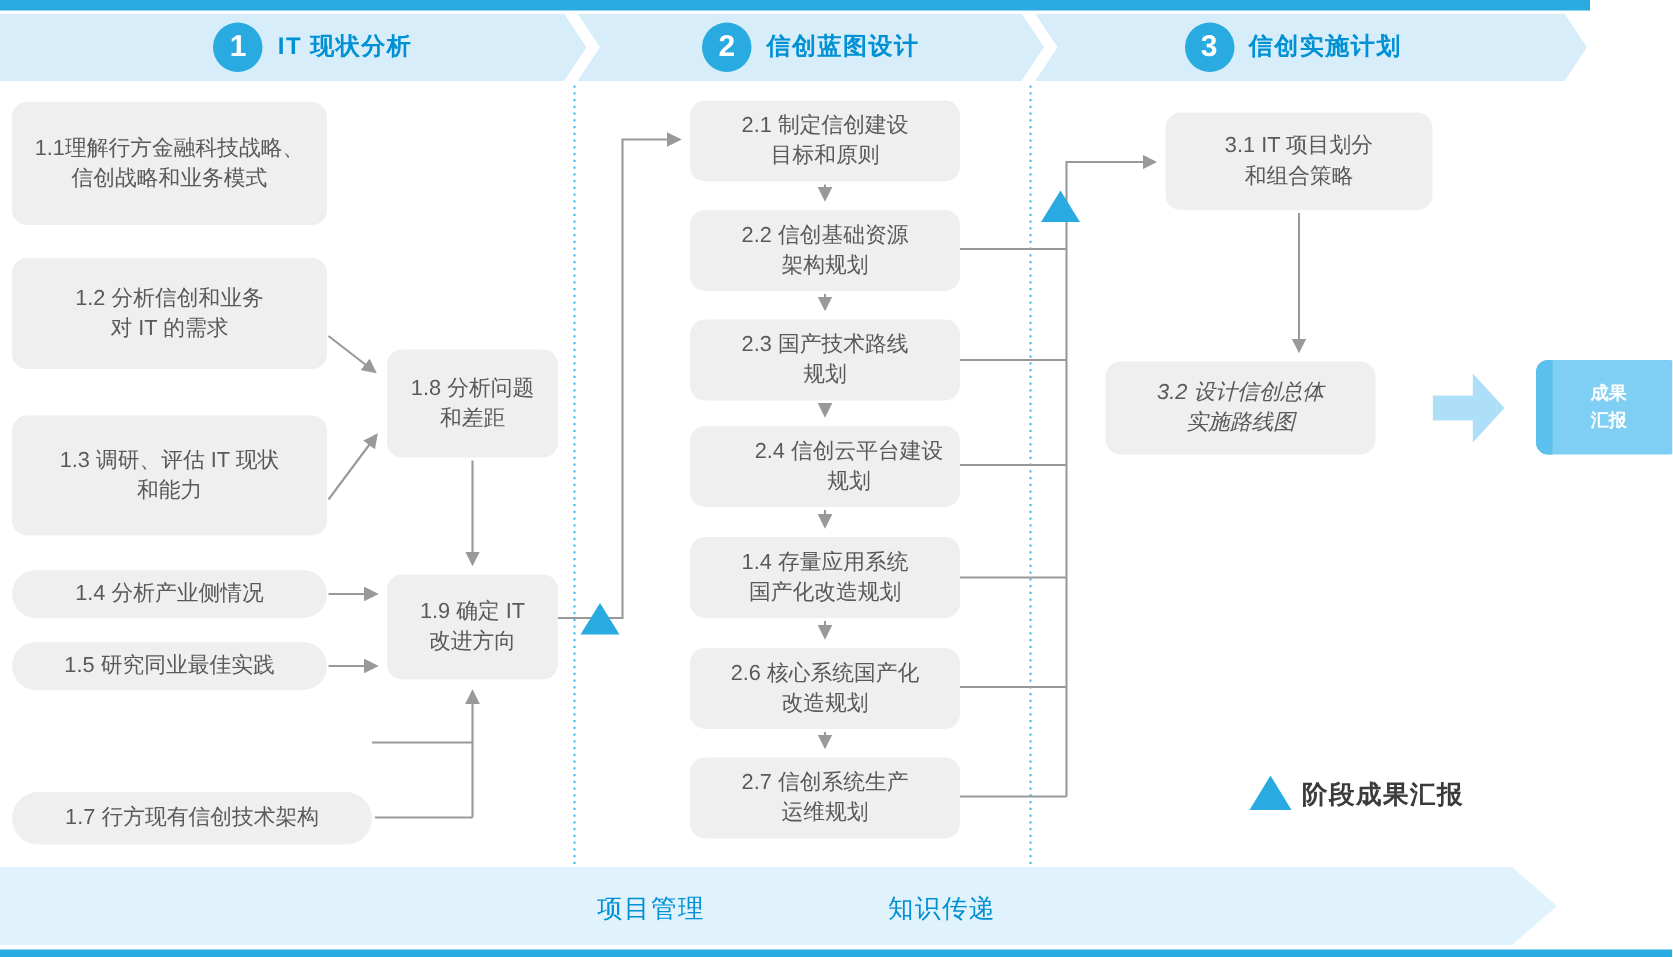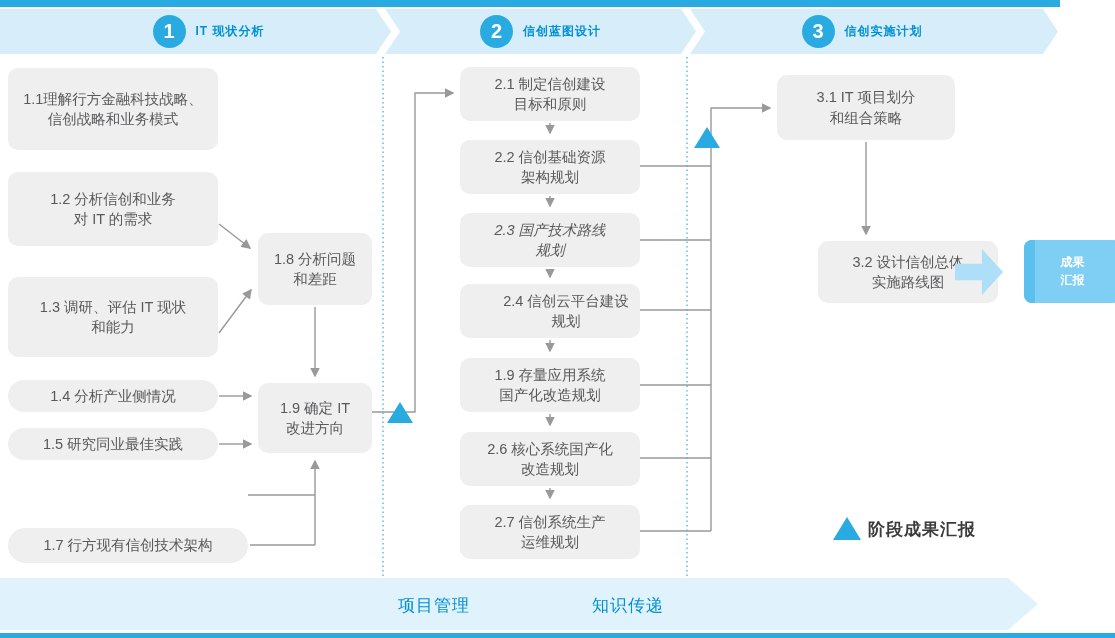--- a/index.html
+++ b/index.html
@@ -9,21 +9,21 @@
   .abs { position:absolute; }
 
   .topstrip { left:0; top:0; width:1060px; height:7px; background:#29ABE2; }
   .botstrip { left:0; top:633px; width:1115px; height:5px; background:#29ABE2; }
 
   .chev { top:9px; height:45px; background:#D7EEFA; display:flex; align-items:center; gap:10px; justify-content:center; }
   .chev-1 { left:0; width:391px; clip-path:polygon(0 0, calc(100% - 15px) 0, 100% 50%, calc(100% - 15px) 100%, 0 100%); padding-left:26px; }
   .chev-2 { left:385px; width:311px; clip-path:polygon(0 0, calc(100% - 15px) 0, 100% 50%, calc(100% - 15px) 100%, 0 100%, 15px 50%); }
   .chev-3 { left:690px; width:368px; clip-path:polygon(0 0, calc(100% - 15px) 0, 100% 50%, calc(100% - 15px) 100%, 0 100%, 15px 50%); padding-right:24px; }
   .chev .num { flex:0 0 auto; width:33px; height:33px; border-radius:50%; background:#29ABE2; color:#fff; font-weight:bold; font-size:20px; display:flex; align-items:center; justify-content:center; }
-  .chev .lbl { color:#0090D4; font-weight:bold; font-size:12px; letter-spacing:1px; }
+  .chev .lbl { color:#0090D4; font-weight:bold; font-size:16px; letter-spacing:1px; }
 
   .gbox { position:absolute; background:#EFEFEF; border-radius:10px; color:#58595B; font-size:14.5px; line-height:1.4; display:flex; align-items:center; justify-content:center; text-align:center; white-space:pre-line; padding:4px 6px; }
   .pill { border-radius:18px; white-space:nowrap; }
 
   .tri { position:absolute; width:0; height:0; border-left:13px solid transparent; border-right:13px solid transparent; border-bottom:21px solid #29ABE2; }
 
   .result-arrow { position:absolute; left:955px; top:249px; width:48px; height:46px; background:#AEDFF8;
     clip-path:polygon(0 32%, 56% 32%, 56% 0, 100% 50%, 56% 100%, 56% 68%, 0 68%); }
   .result-box { position:absolute; left:1024px; top:240px; width:97px; height:63px; background:#7FCEF3; border-radius:8px;
     color:#fff; font-weight:bold; font-size:12px; line-height:1.45; display:flex; align-items:center; justify-content:center;
@@ -71,34 +71,34 @@
   <div class="gbox pill" style="left:8px; top:528px; width:240px; height:35px;">1.7 行方现有信创技术架构</div>
   <div class="gbox" style="left:258px; top:233px; width:114px; height:72px;">1.8 分析问题
 和差距</div>
   <div class="gbox" style="left:258px; top:383px; width:114px; height:70px;">1.9 确定 IT
 改进方向</div>
 
   <div class="gbox" style="left:460px; top:67px;  width:180px; height:54px;">2.1 制定信创建设
 目标和原则</div>
   <div class="gbox" style="left:460px; top:140px; width:180px; height:54px;">2.2 信创基础资源
 架构规划</div>
-  <div class="gbox" style="left:460px; top:213px; width:180px; height:54px;font-style:italic;">2.3 国产技术路线
+  <div class="gbox" style="left:460px; top:213px; width:180px; height:54px;">2.3 国产技术路线
 规划</div>
   <div class="gbox" style="left:460px; top:284px; width:180px; height:54px;padding-left:38px;">2.4 信创云平台建设
 规划</div>
-  <div class="gbox" style="left:460px; top:358px; width:180px; height:54px;">1.9 存量应用系统
+  <div class="gbox" style="left:460px; top:358px; width:180px; height:54px;">1.4 存量应用系统
 国产化改造规划</div>
   <div class="gbox" style="left:460px; top:432px; width:180px; height:54px;">2.6 核心系统国产化
 改造规划</div>
   <div class="gbox" style="left:460px; top:505px; width:180px; height:54px;">2.7 信创系统生产
 运维规划</div>
 
   <div class="gbox" style="left:777px; top:75px;  width:178px; height:65px;">3.1 IT 项目划分
 和组合策略</div>
-  <div class="gbox" style="left:818px; top:241px; width:180px; height:62px;">3.2 设计信创总体
+  <div class="gbox" style="left:737px; top:241px; width:180px; height:62px;font-style:italic;">3.2 设计信创总体
 实施路线图</div>
 
   <svg class="connectors" width="1115" height="638" viewBox="0 0 1115 638">
     <defs>
       <marker id="arr" viewBox="0 0 10 10" refX="8.5" refY="5" markerWidth="7" markerHeight="7" orient="auto-start-reverse">
         <path d="M0,0 L10,5 L0,10 Z" fill="#97999B"></path>
       </marker>
     </defs>
     <g stroke="#3FB6E8" stroke-width="1.3" stroke-dasharray="1.5 3" fill="none">
       <path d="M383,57 V577"></path>

